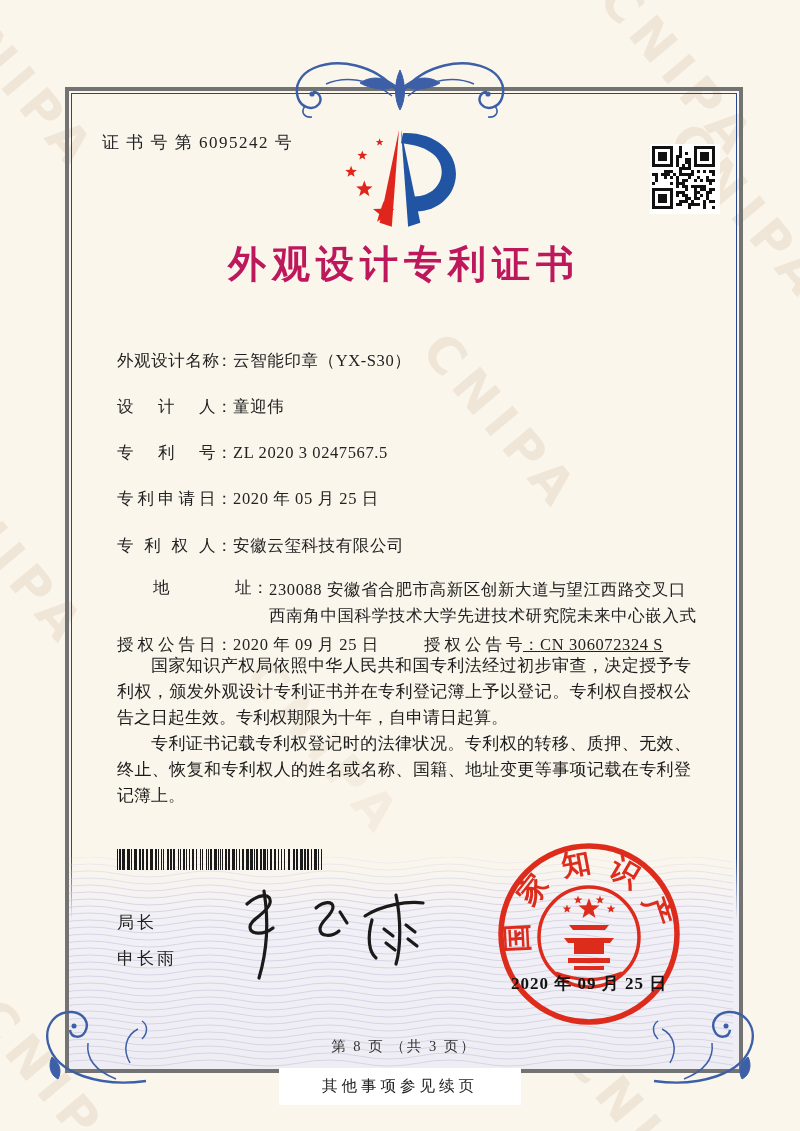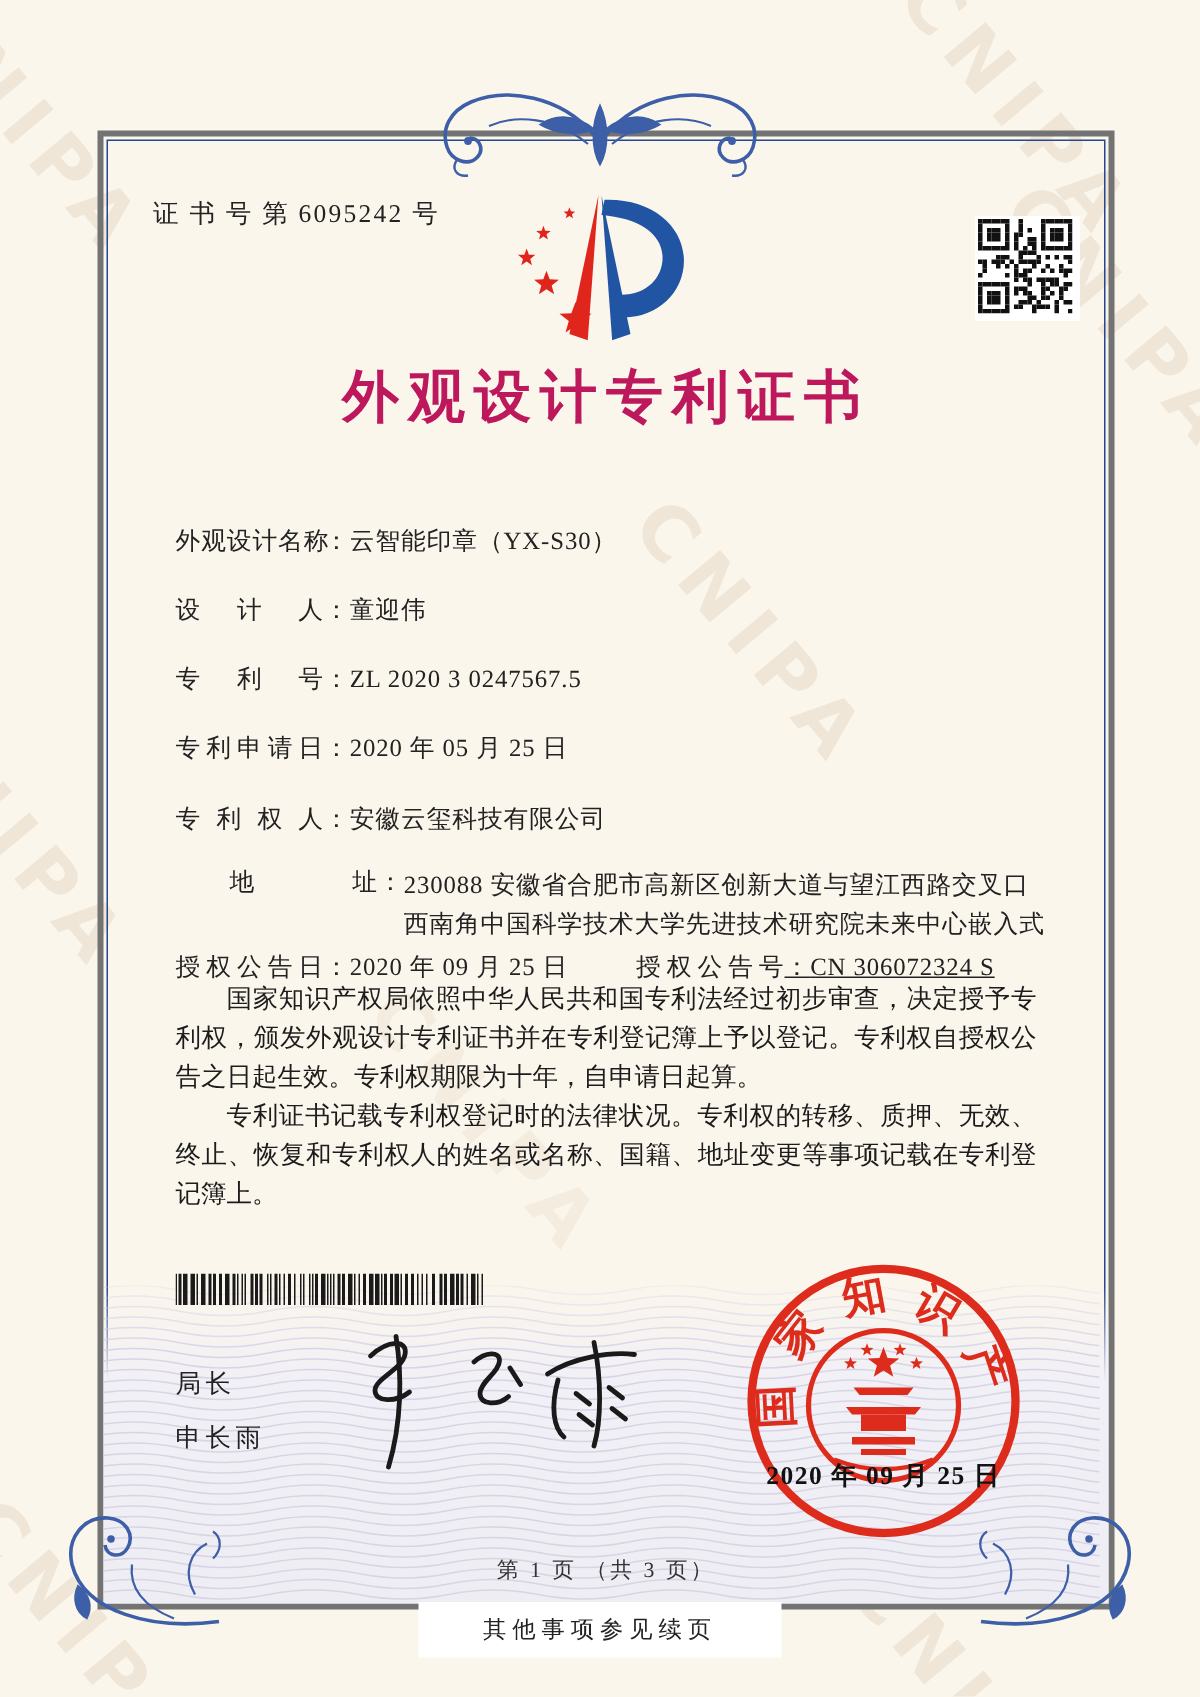--- a/index.html
+++ b/index.html
@@ -492,21 +492,21 @@
         <path d="M70,99 L120,99 L116,104 L74,104 Z"></path>
         <rect x="80" y="104" width="30" height="11"></rect>
         <rect x="74" y="119" width="42" height="5"></rect>
         <rect x="80" y="127" width="30" height="4"></rect>
         <path d="M62,134 Q95,147 128,134" fill="none" stroke="#dd2b1c" stroke-width="3"></path>
       </g>
     </svg>
     <div class="seal-date">2020 年 09 月 25 日</div>
   </div>
 
-  <div class="page-info">第 1 页 （共 3 页）</div>
+  <div class="page-info">第 8 页 （共 3 页）</div>
 </div>
 
 <svg class="orn-top orn" viewBox="0 0 230 64">
   <g fill="none" stroke="#3c5fa7">
     <g>
       <path transform="translate(115,0)" d="M4,34 C26,8 62,2 86,12 C100,18 106,30 102,42 C99,51 88,55 82,49 C77,44 80,36 87,36" stroke-width="2.4"></path>
       <path transform="translate(115,0)" d="M8,40 C30,22 56,20 74,28" stroke-width="1.4"></path>
       <path transform="translate(115,0)" d="M95,50 C100,57 95,62 88,61" stroke-width="1.6"></path>
       <path transform="translate(115,0)" d="M4,30 C16,20 30,20 40,27 C30,33 14,35 4,30 Z" fill="#3c5fa7" stroke="none"></path>
       <circle transform="translate(115,0)" cx="88" cy="38" r="2.6" fill="#3c5fa7" stroke="none"></circle>

